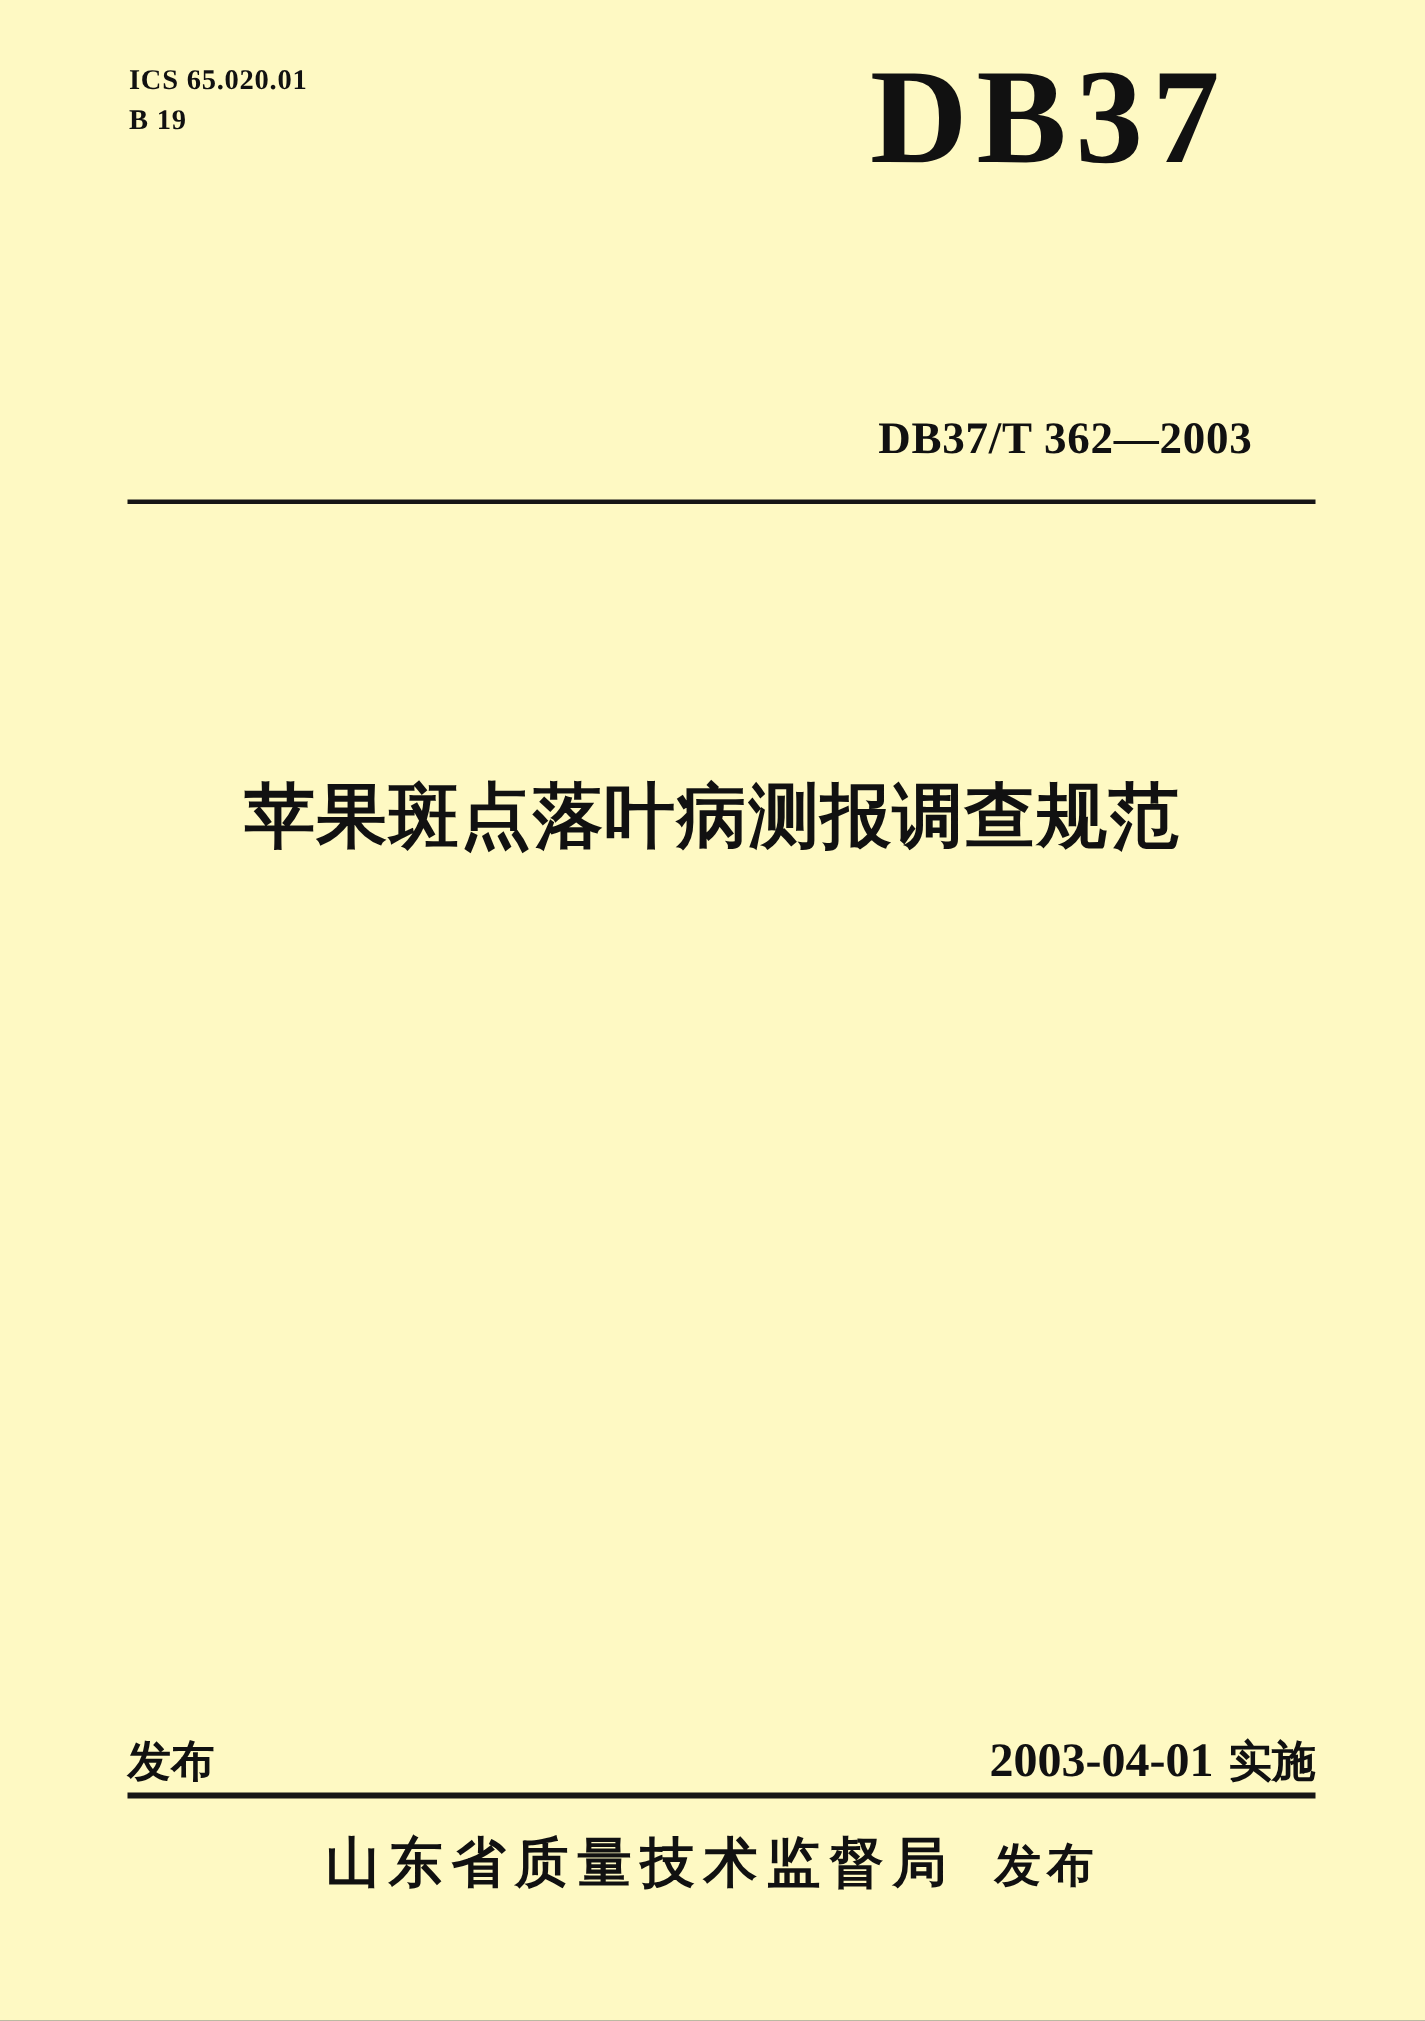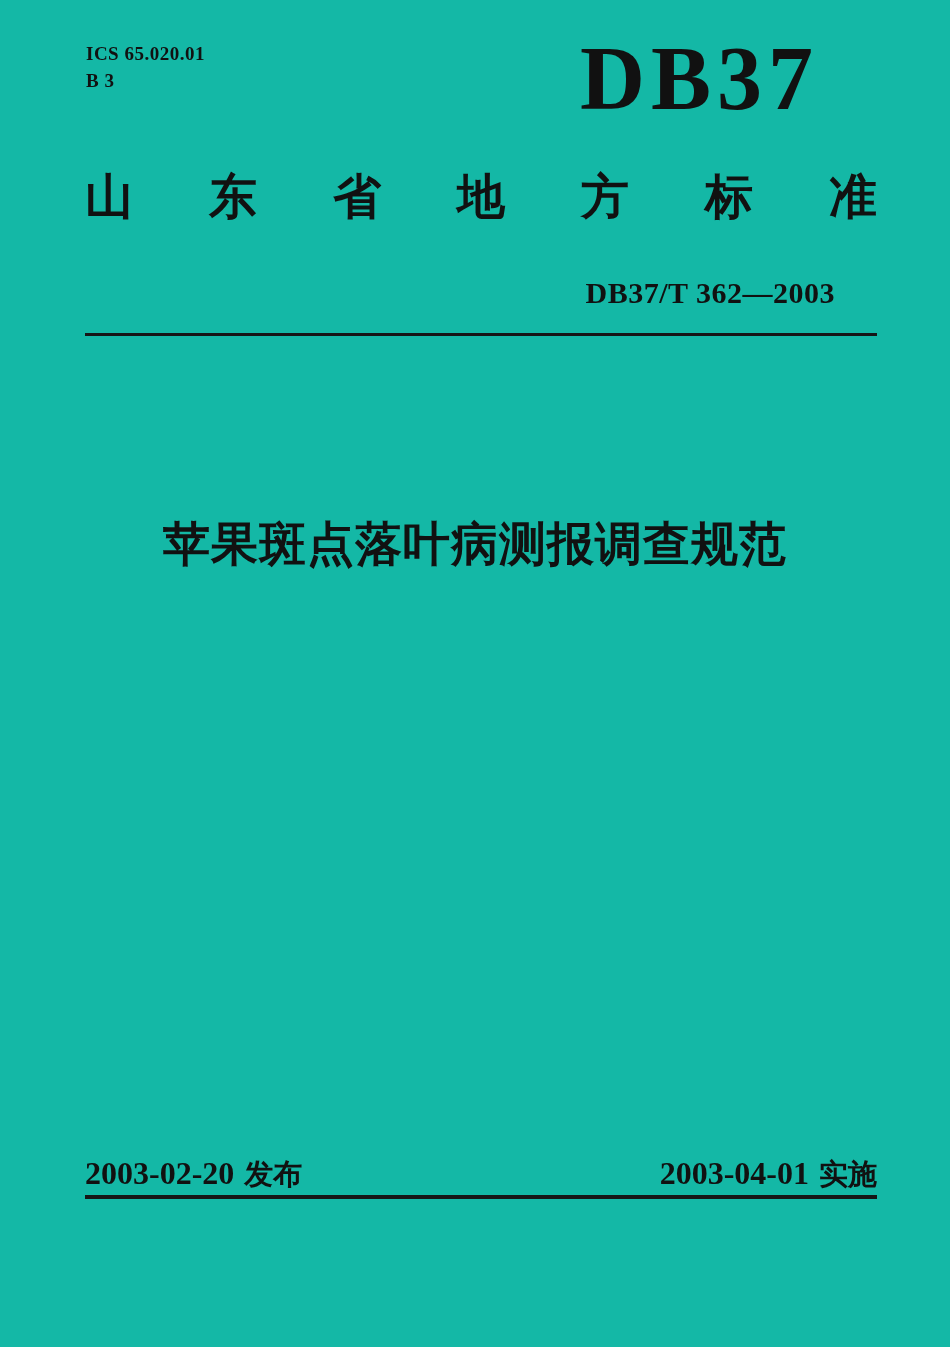--- a/index.html
+++ b/index.html
@@ -1,20 +1,20 @@
 <!DOCTYPE html>
 <html><head>
 <meta charset="utf-8">
 <style>
   html,body{margin:0;padding:0;background:#888;}
   .page{
     position:relative;
     width:950px;height:1347px;
     margin:0 auto;
-    background:#14b8a6;
+    background:#fef9c3;
     color:#111111;
     overflow:hidden;
   }
   
   .ics-block{
     position:absolute;left:86px;top:40px;
     font-family:"Liberation Serif","DejaVu Serif",serif;
     font-weight:bold;font-size:19px;line-height:27px;
     letter-spacing:0.5px;
   }
@@ -85,40 +85,41 @@
     letter-spacing:4px;
   }
 </style>
 </head>
 <body>
 
 <div class="page">
 
   <div class="ics-block">
     <div>ICS 65.020.01</div>
-    <div>B 3</div>
+    <div>B 19</div>
   </div>
 
   <div class="db37-logo">DB37</div>
 
-  <div class="standard-type">山东省地方标准</div>
 
   <div class="standard-number">DB37/T 362—2003</div>
 
   <div class="rule-top"></div>
 
   <div class="doc-title">苹果斑点落叶病测报调查规范</div>
 
   <div class="footer-dates">
     <div class="date-group">
-      <span class="date-value">2003-02-20</span>
       <span class="date-label">发布</span>
     </div>
     <div class="date-group">
       <span class="date-value">2003-04-01</span>
       <span class="date-label">实施</span>
     </div>
   </div>
 
   <div class="rule-bottom"></div>
 
+  <div class="publisher-line">
+    <span class="publisher-name">山东省质量技术监督局</span><span class="publisher-gap"></span><span class="publisher-action">发布</span>
+  </div>
 
 </div>
 
 </body></html>

